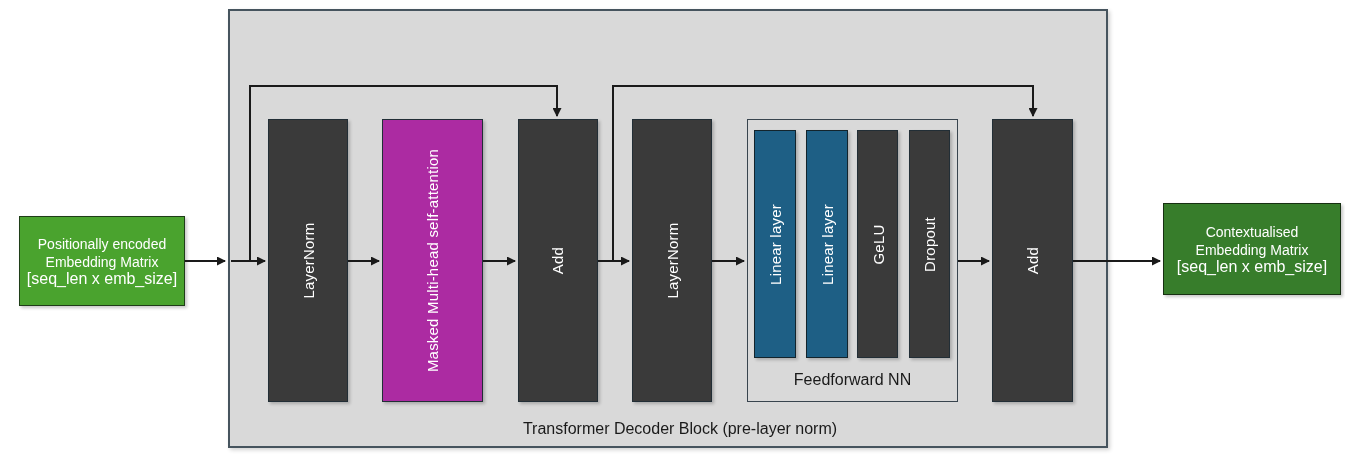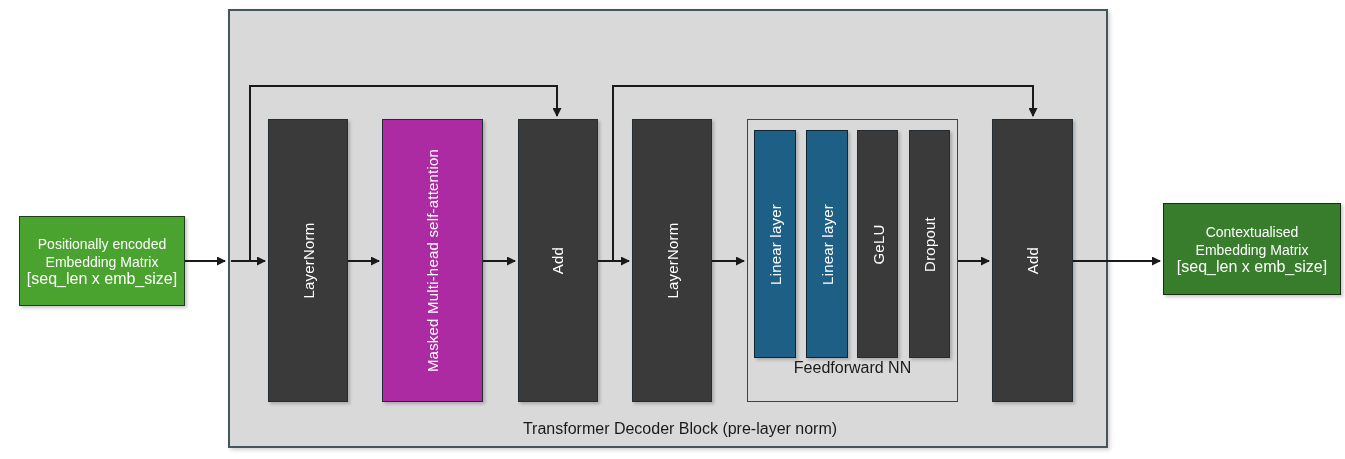--- a/index.html
+++ b/index.html
@@ -38,21 +38,21 @@
   .b-mhsa{left:382px;top:119px;width:101px;height:283px;}
   .b-add1{left:518px;top:119px;width:80px;height:283px;}
   .b-ln2{left:632px;top:119px;width:80px;height:283px;}
   .b-add2{left:992px;top:119px;width:81px;height:283px;}
   
   .ffn-box{
     position:absolute;left:747px;top:119px;width:211px;height:283px;
     border:1.5px solid #38444e;box-sizing:border-box;background:transparent;
   }
   .ffn-label{
-    position:absolute;left:0;right:0;bottom:24px;
+    position:absolute;left:0;right:0;bottom:12px;
     text-align:center;font-size:16px;color:#1a1a1a;
   }
   .ffn-layer{position:absolute;top:10px;height:228px;}
   .ffn-l1{left:6px;width:42px;}
   .ffn-l2{left:58px;width:42px;}
   .ffn-l3{left:109px;width:41px;}
   .ffn-l4{left:161px;width:41px;}
   
   .green-in{
     left:19px;top:216px;width:166px;height:90px;

